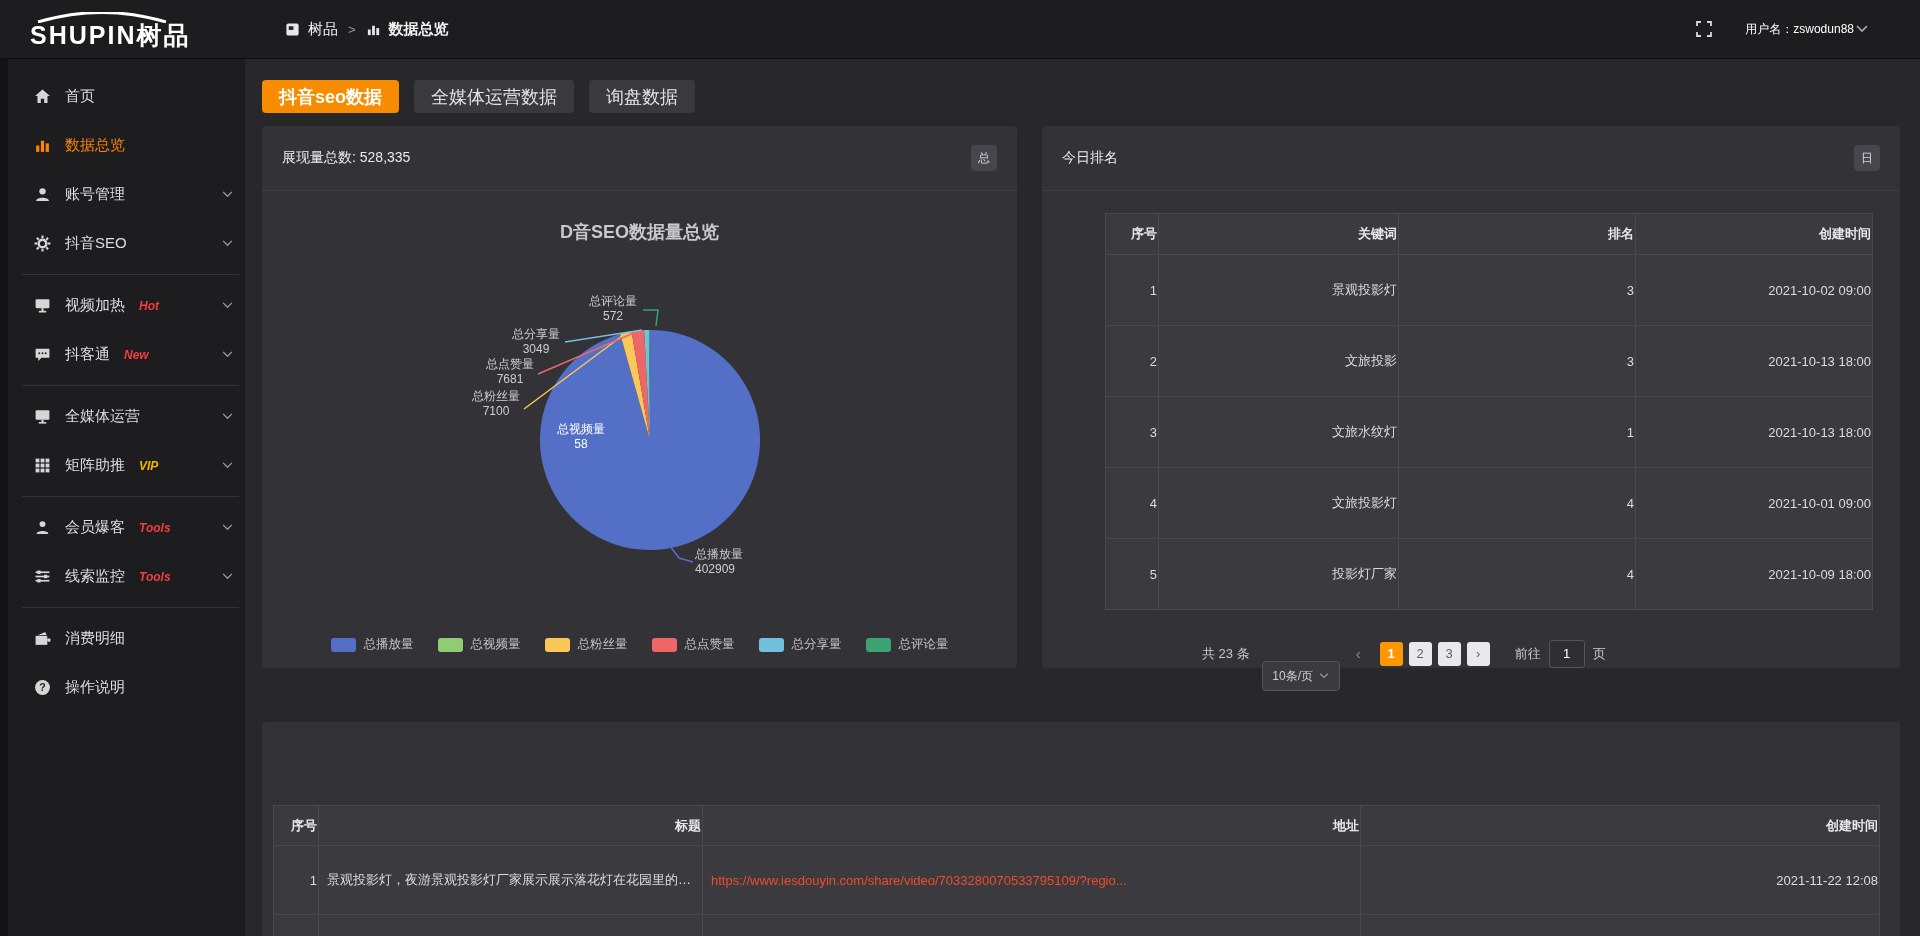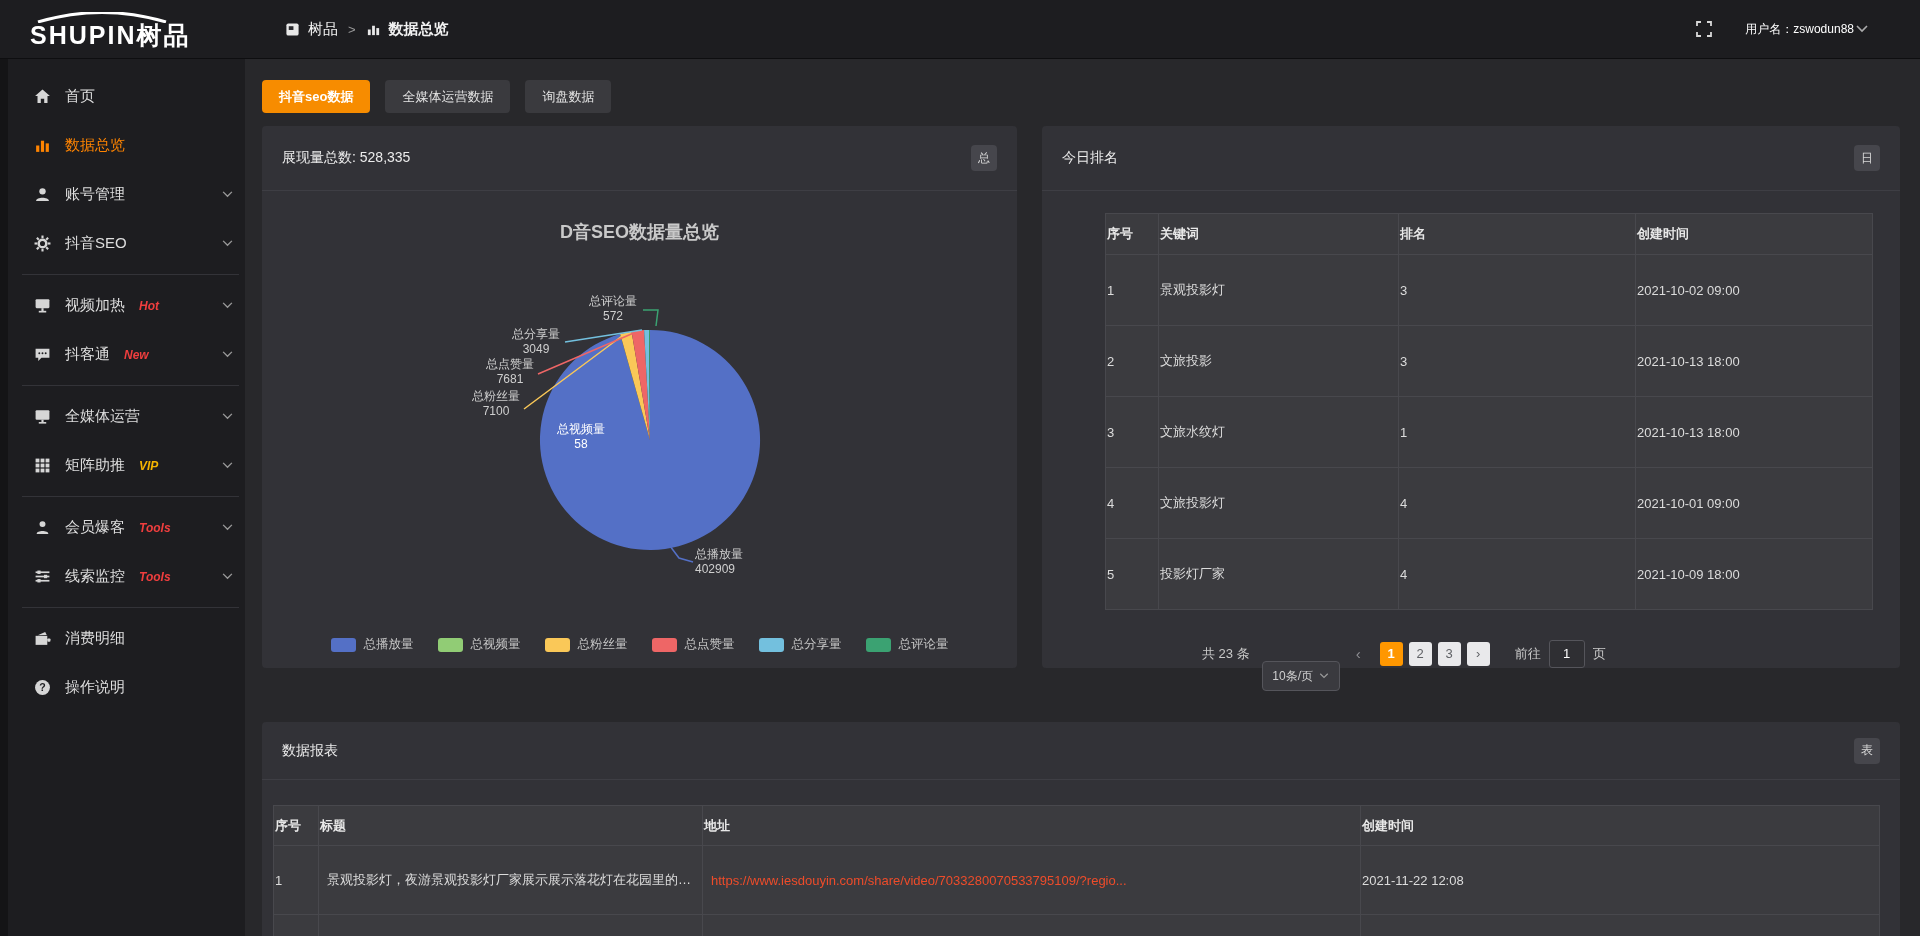--- a/index.html
+++ b/index.html
@@ -20,21 +20,21 @@
   .side-item .s-ic{width:17px;height:17px;margin-right:14px;color:#d6d6d6;flex:0 0 17px;}
   .side-item.active{color:#ff8400;}
   .side-item.active .s-ic{color:#ff8400;}
   .side-tag{font-size:12px;font-style:italic;font-weight:bold;margin-left:14px;}
   .tag-red{color:#f03e3e;}  .tag-yellow{color:#f5b500;}
   .side-chev{position:absolute;right:20px;color:#9a9a9a;}
   .side-div{height:1px;background:#333338;margin:6px 14px;}
 
   .main{position:absolute;left:245px;top:58px;width:1675px;height:878px;background:#28282b;overflow:hidden;}
   .tabs{position:absolute;left:17px;top:22px;display:flex;gap:15px;}
-  .tab{height:33px;padding:0 17px;border-radius:4px;background:#3a3a3e;color:#e3e3e3;font-size:13px;
+  .tab{height:33px;padding:0 17px;border-radius:4px;background:#3a3a3e;color:#e3e3e3;font-size:18px;
        display:flex;align-items:center;cursor:pointer;}
   .tab.active{background:#f78c00;color:#fff;font-weight:bold;}
 
   .panel{position:absolute;background:#323237;border-radius:4px;}
   .p-head{height:64px;display:flex;align-items:center;justify-content:space-between;
           padding:0 20px;border-bottom:1px solid #3e3e44;font-size:14px;color:#ececec;}
   .p-badge{width:26px;height:26px;border-radius:4px;background:#46464c;color:#d8d8d8;font-size:12px;
            display:flex;align-items:center;justify-content:center;cursor:pointer;}
 
   .panel-left{left:17px;top:68px;width:755px;height:542px;}
@@ -52,21 +52,21 @@
   .c-like{left:196px;top:231px;width:104px;}
   .c-fans{left:182px;top:263px;width:104px;}
   .c-video{left:267px;top:296px;width:104px;color:#fff;}
   .c-play{left:433px;top:421px;width:130px;text-align:left;}
   .legend{position:absolute;left:0;right:0;top:510px;display:flex;justify-content:center;gap:24px;}
   .legend-item{display:flex;align-items:center;gap:8px;font-size:12.5px;color:#c8c8c8;cursor:pointer;}
   .swatch{width:25px;height:14px;border-radius:3px;background:#888;}
 
   table.dk{border-collapse:collapse;table-layout:fixed;}
   table.dk th,table.dk td{border:1px solid #48484d;background:#3b3b3f;color:#dcdcdc;
-        font-size:13px;text-align:left;overflow:hidden;white-space:nowrap;text-overflow:ellipsis;}
+        font-size:13px;text-align:right;overflow:hidden;white-space:nowrap;text-overflow:ellipsis;}
   table.dk th{font-weight:bold;color:#e8e8e8;}
   .rank-table{position:absolute;left:63px;top:87px;width:768px;}
   .rank-table th{height:38px;}  .rank-table td{height:68px;}
   .rep-table{position:absolute;left:11px;top:83px;width:1607px;}
   .rep-table th{height:37px;}  .rep-table td{height:66px;}
   .rep-table td.t-title{text-align:left;padding:0 8px;}
   .rep-table td.t-link{text-align:left;padding:0 8px;}
   a.orange-link{color:#ee4c2a;text-decoration:none;}
 
   .pager{position:absolute;left:160px;top:490px;display:flex;align-items:center;gap:12px;font-size:13px;color:#c9c9c9;}
@@ -426,24 +426,20 @@
       </div>
       <div class="pg-goto">
         <span>前往</span>
         <div class="pg-input">1</div>
         <span>页</span>
       </div>
     </div>
   </div>
 
   <div class="panel panel-bottom">
-    <div class="p-head" style="height:57px;">
-      <span>数据报表</span>
-      <div class="p-badge">表</div>
-    </div>
     <table class="dk rep-table">
       <colgroup>
           <col style="width:45px">
           <col style="width:384px">
           <col style="width:658px">
           <col>
         </colgroup>
       <tbody>
           <tr>
         <th>序号</th>

